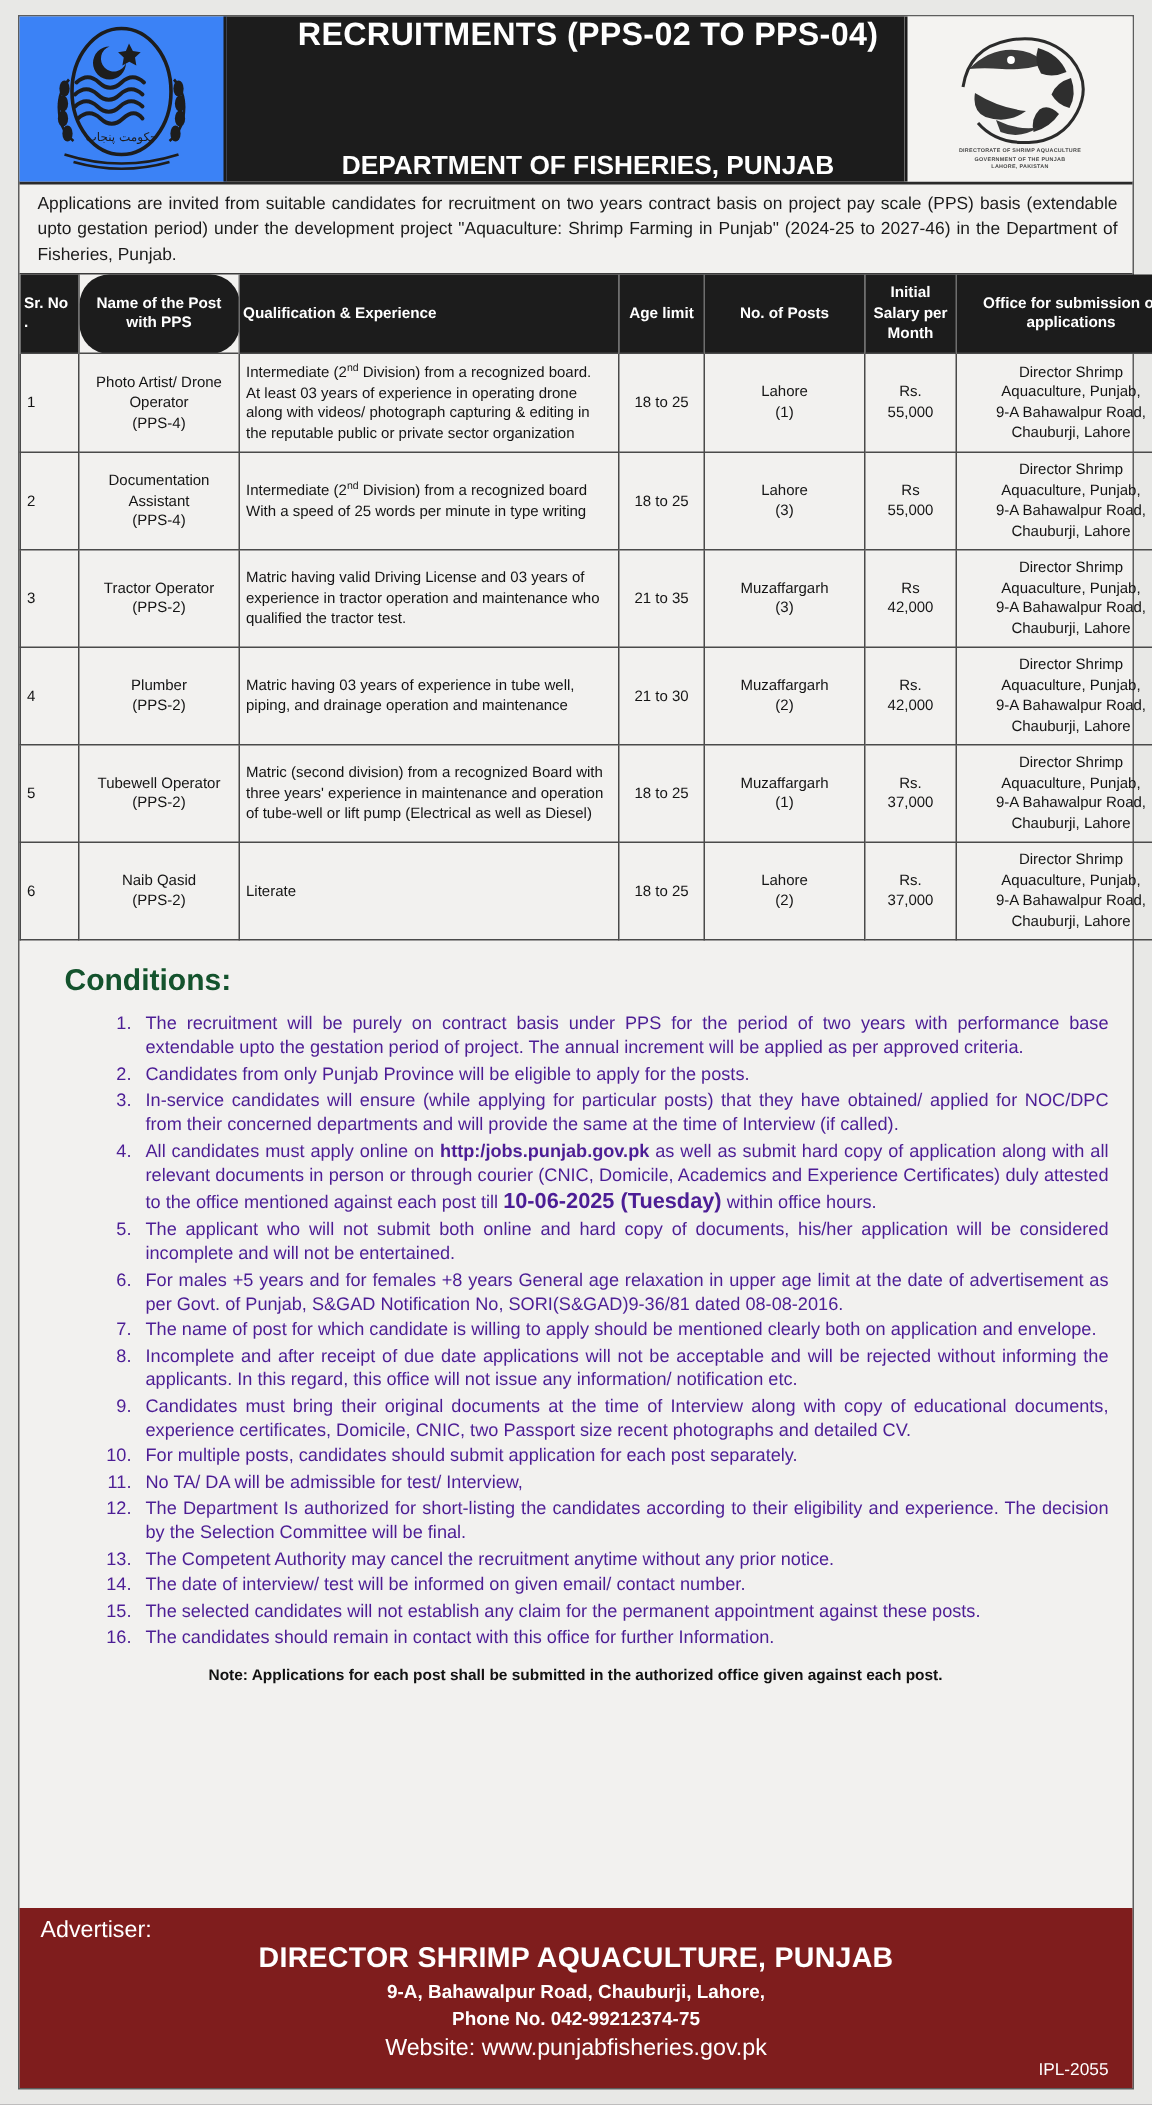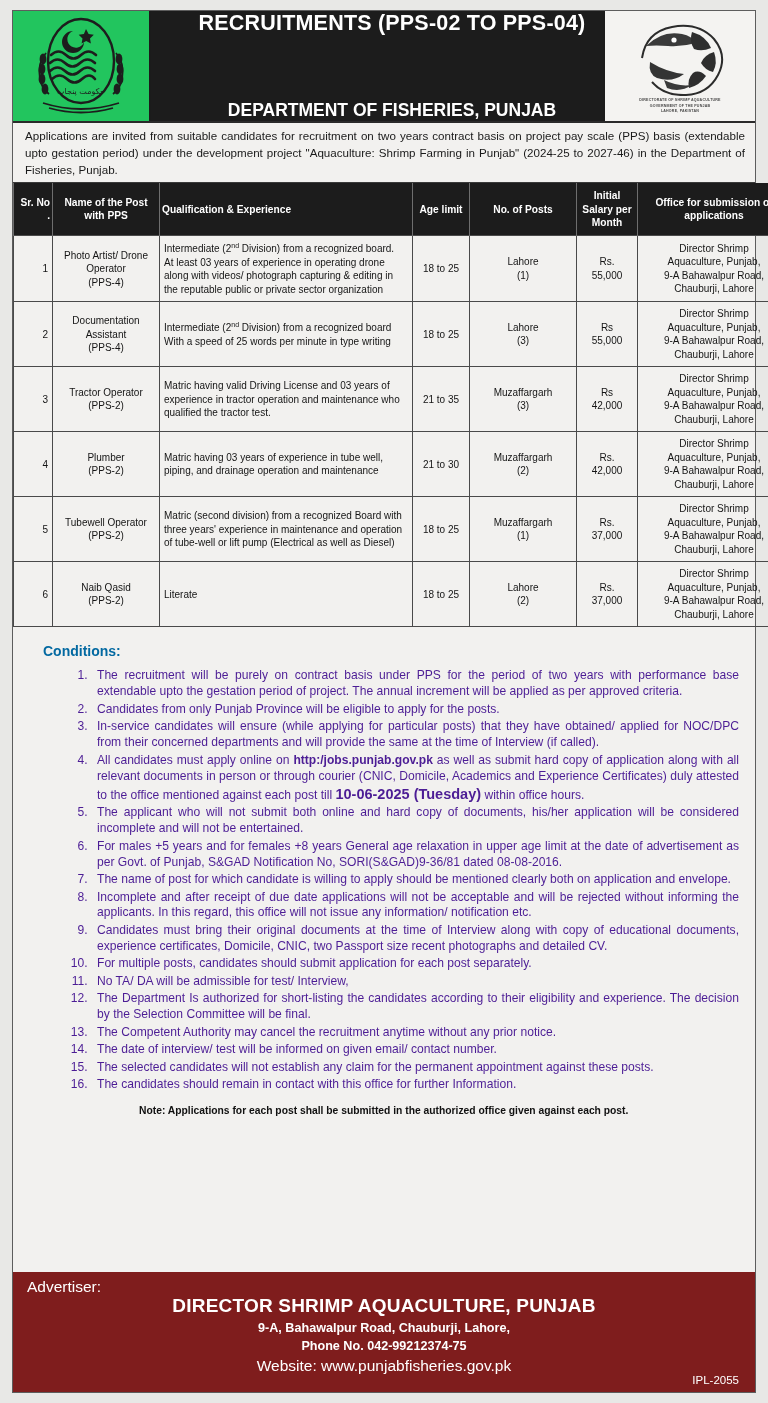--- a/index.html
+++ b/index.html
@@ -33,21 +33,21 @@
   
   .hdr {
     display: flex;
     align-items: stretch;
     height: 112px;
     border-bottom: 2px solid #2a2a2a;
     box-sizing: border-box;
   }
   .hdr-logo-left {
     width: 138px;
-    background: #22c55e;
+    background: #3b82f6;
     border-right: 2px solid #1b1b1b;
     display: flex;
     align-items: center;
     justify-content: center;
     box-sizing: border-box;
   }
   .hdr-mid {
     flex: 1;
     background: #1c1c1c;
     color: #ffffff;
@@ -122,38 +122,38 @@
     border-right: 1px solid #6e6e6e;
     line-height: 1.3;
     vertical-align: middle;
   }
   table.jobs td {
     border: 1px solid #4a4a4a;
     padding: 5px 4px;
     vertical-align: middle;
     line-height: 1.35;
   }
-  .c-sr      { width: 34px;  text-align: right; }
-  .c-post    { width: 102px; text-align: center; }
+  .c-sr      { width: 34px;  text-align: left; }
+  .c-post    { width: 102px; text-align: center; border-radius: 20px; }
   .c-qual    { width: 248px; text-align: left; }
   .c-age     { width: 52px;  text-align: center; }
   .c-posts   { width: 102px; text-align: center; }
   .c-sal     { width: 56px;  text-align: center; }
   .c-office  { width: 148px; text-align: center; }
   .qual-line { display: block; }
   sup { font-size: 7px; }
 
   
   .cond-wrap {
     padding: 16px 16px 6px 30px;
   }
   .cond-title {
-    font-size: 14px;
-    font-weight: bold;
-    color: #0369a1;
+    font-size: 20px;
+    font-weight: bold;
+    color: #14532d;
     margin-bottom: 9px;
   }
   ol.cond-list {
     margin: 0;
     padding-left: 48px;
     font-size: 12.1px;
     line-height: 1.32;
     color: #4c1d95;
   }
   ol.cond-list > li {

